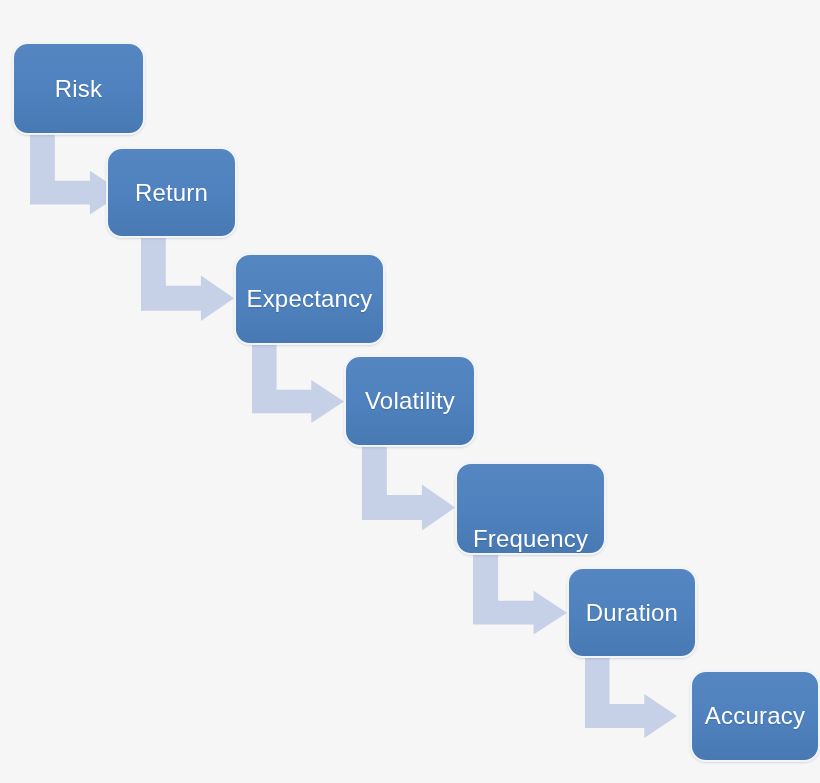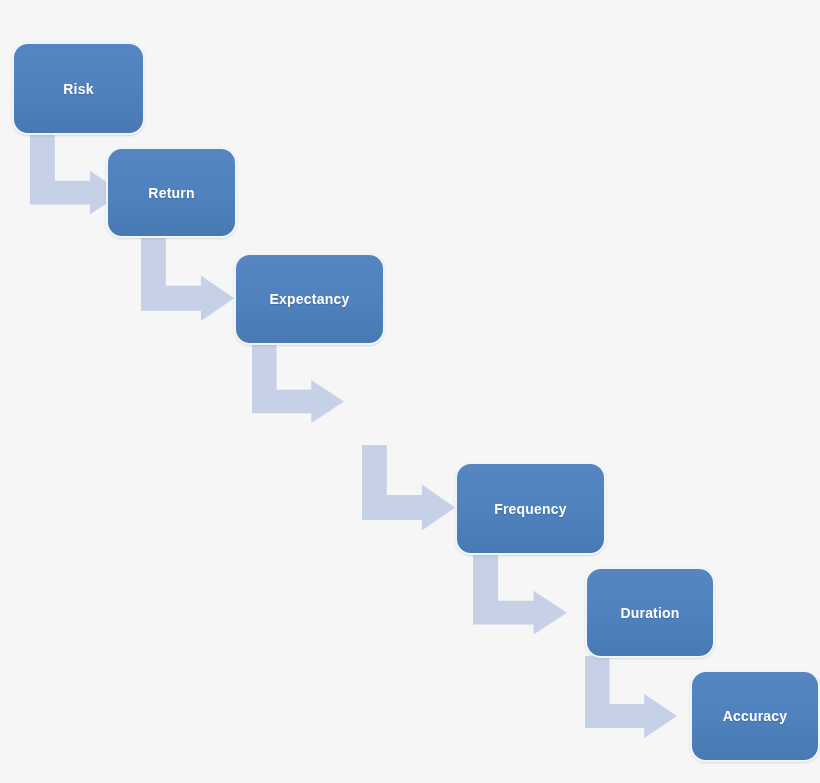--- a/index.html
+++ b/index.html
@@ -21,22 +21,22 @@
     border: 2.5px solid rgba(255,255,255,0.92);
     background: linear-gradient(180deg, #5586c2 0%, #4e81bd 55%, #4879b3 100%);
     box-shadow: 0 1px 2px rgba(120,130,150,0.25);
     display: flex;
     align-items: center;
     justify-content: center;
     z-index: 2;
   }
   .node .label {
     color: #ffffff;
-    font-weight: 700;
-    font-size: 14px;
+    font-weight: 400;
+    font-size: 24px;
     letter-spacing: 0.2px;
     text-shadow: 0 1px 1px rgba(40,70,110,0.35);
     white-space: nowrap;
   }
   .connector {
     position: absolute;
     z-index: 1;
   }
   .connector svg {
     display: block;
@@ -50,24 +50,27 @@
 <div class="canvas" id="canvas" style="background: rgb(246, 246, 246);">
     <div class="node" style="left: 12px; top: 42px; width: 133px; height: 93px;">
       <span class="label">Risk</span>
     </div>
     <div class="node" style="left: 106px; top: 147px; width: 131px; height: 91px;">
       <span class="label">Return</span>
     </div>
     <div class="node" style="left: 234px; top: 253px; width: 151px; height: 92px; text-align: right;">
       <span class="label">Expectancy</span>
     </div>
-    <div class="node" style="left: 455px; top: 462px; width: 151px; height: 93px;">
+    <div class="node" style="left: 344px; top: 355px; width: 132px; height: 92px;">
+      <span class="label">Volatility</span>
+    </div>
+    <div class="node" style="left: 455px; top: 462px; width: 151px; height: 93px; align-items: flex-end;">
       <span class="label">Frequency</span>
     </div>
-    <div class="node" style="left: 585px; top: 567px; width: 130px; height: 91px; text-align: center;">
+    <div class="node" style="left: 567px; top: 567px; width: 130px; height: 91px; text-align: center;">
       <span class="label">Duration</span>
     </div>
     <div class="node" style="left: 690px; top: 670px; width: 130px; height: 92px;">
       <span class="label">Accuracy</span>
     </div>
     <div class="connector" style="left: 30px; top: 133px; width: 93px; height: 81.5px;">
       <svg viewBox="0 0 90 82" preserveAspectRatio="none">
         <polygon points="0,0 24,0 24,48 58,48 58,38 90,60 58,82 58,72 0,72" fill="#c6d0e7"></polygon>
       </svg>
     </div>

